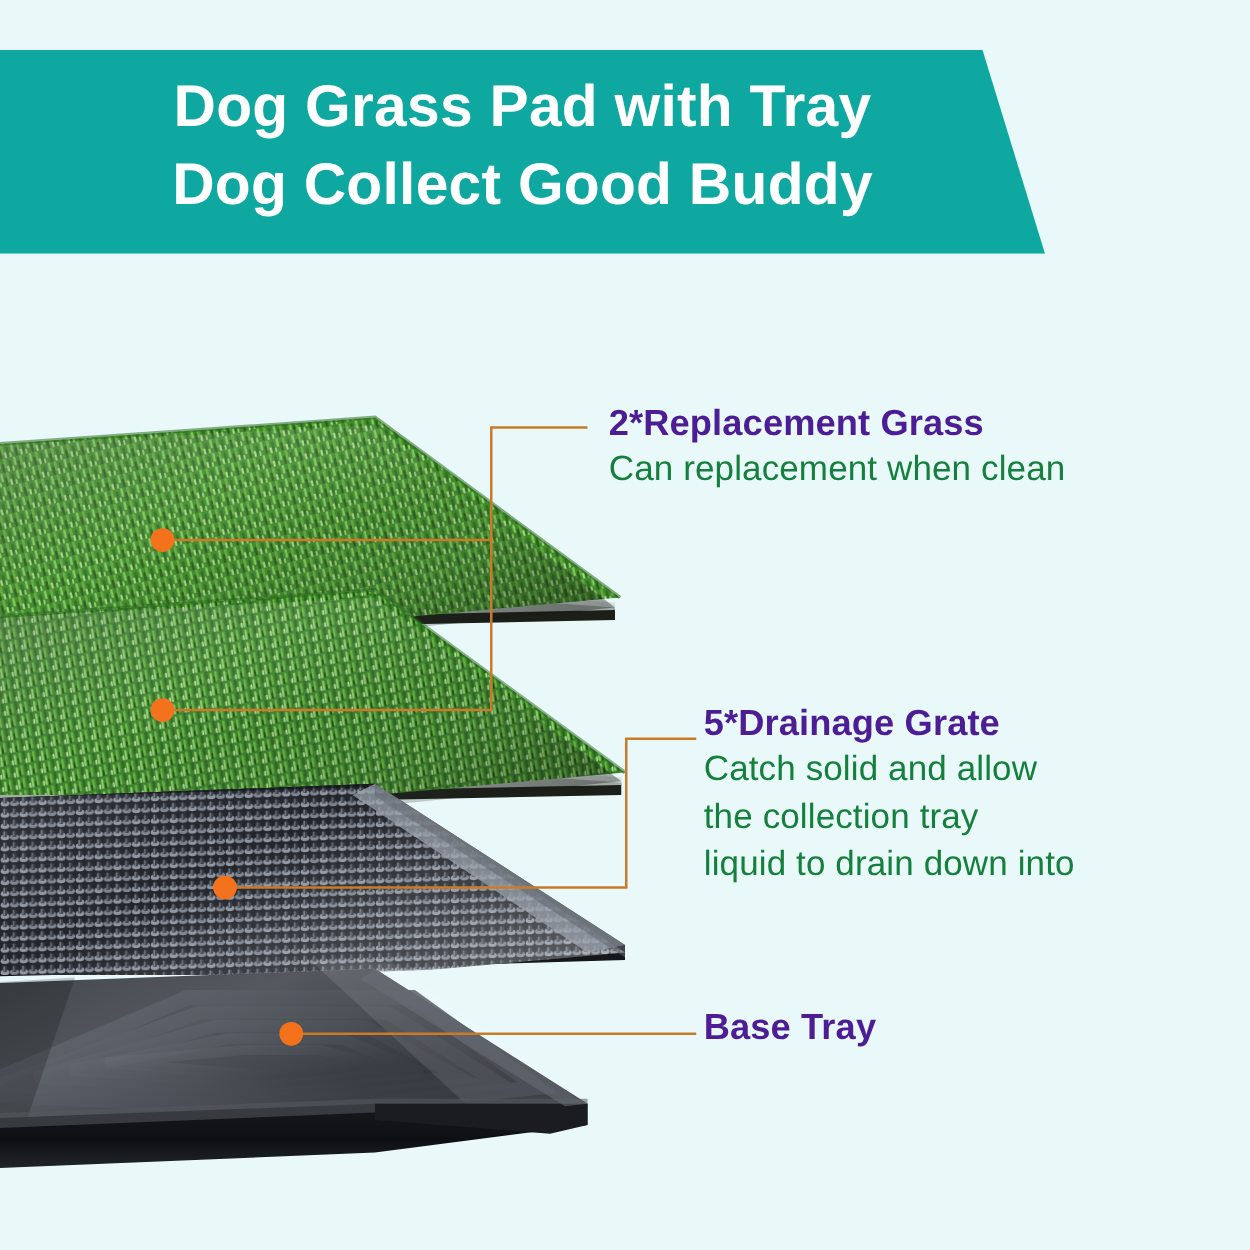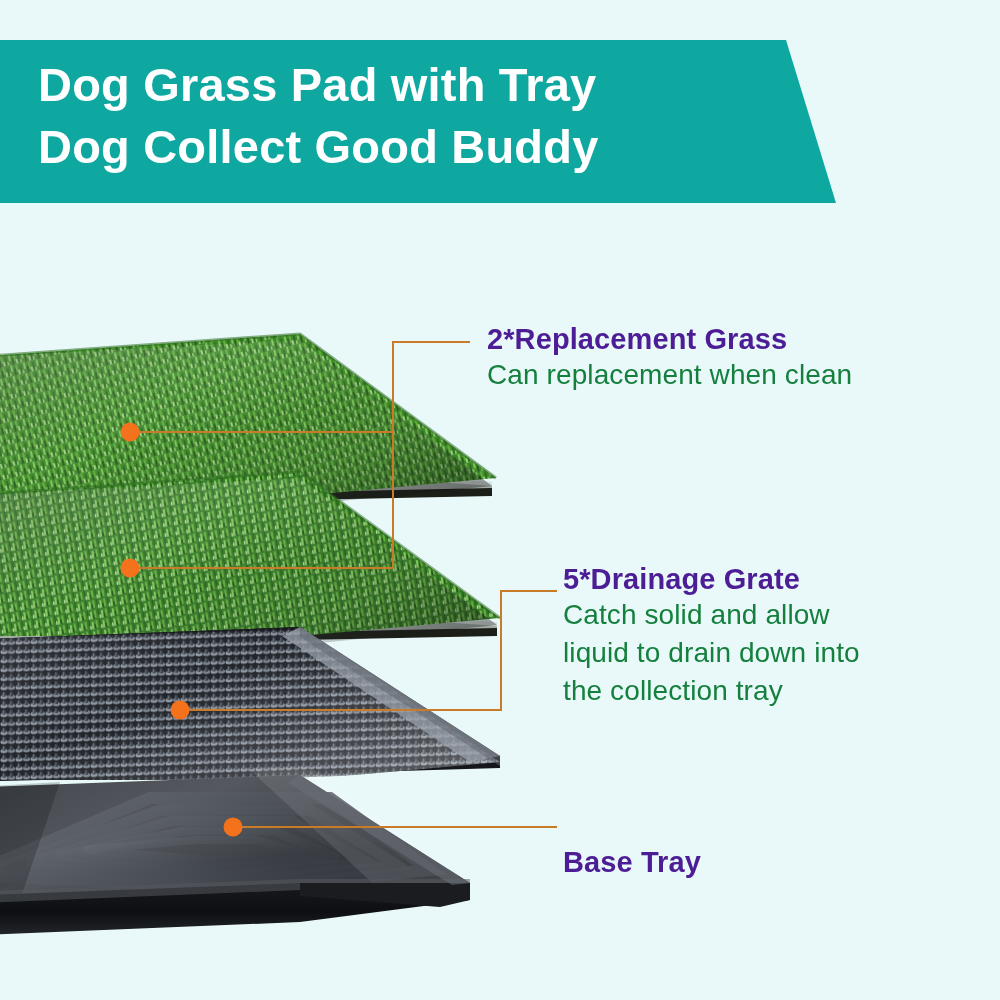--- a/index.html
+++ b/index.html
@@ -6,21 +6,21 @@
   html,body{margin:0;padding:0;}
   body{
     width:1000px;height:1000px;overflow:hidden;
     font-family:"Liberation Sans", sans-serif;
     background:#e9f9fa;
     position:relative;
   }
   #stage{position:absolute;inset:0;width:1000px;height:1000px;background:#e9f9fa;overflow:hidden;}
 
   
-  .banner-wrap{position:absolute;left:0;top:40px;width:860px;height:163px;}
+  .banner-wrap{position:absolute;left:0;top:40px;width:860px;height:163px;text-align:center;}
   .banner-shape{position:absolute;inset:0;width:100%;height:100%;}
   .banner-text{
     position:absolute;left:38px;top:14px;width:760px;
     color:#ffffff;font-weight:700;
     font-size:47px;line-height:62px;letter-spacing:.2px;
     white-space:nowrap;
     font-family:"Liberation Sans", sans-serif;
   }
   .banner-text div{display:block;}
 
@@ -31,21 +31,21 @@
     color:#4c1d95;letter-spacing:.1px;white-space:nowrap;
   }
   .callout .c-body{
     font-weight:400;font-size:28px;line-height:38px;
     color:#15803d;letter-spacing:.1px;
   }
   .callout .c-body div{white-space:nowrap;}
 
   #callout-grass{left:487px;top:322px;}
   #callout-grate{left:563px;top:562px;}
-  #callout-tray{left:563px;top:805px;margin-top:40px;}
+  #callout-tray{left:563px;top:805px;}
 
   
   #leaders{position:absolute;left:0;top:0;width:1000px;height:1000px;pointer-events:none;}
 
   
   #product{position:absolute;left:0;top:300px;width:560px;height:640px;}
   #product svg{display:block;}
 </style>
 </head>
 <body>
@@ -230,22 +230,22 @@
     <div class="c-title">2*Replacement Grass</div>
     <div class="c-body">
       <div>Can replacement when clean</div>
     </div>
   </div>
 
   <div class="callout" id="callout-grate">
     <div class="c-title">5*Drainage Grate</div>
     <div class="c-body">
       <div>Catch solid and allow</div>
+      <div>the collection tray</div>
       <div>liquid to drain down into</div>
-      <div>the collection tray</div>
     </div>
   </div>
 
   <div class="callout" id="callout-tray">
     <div class="c-title">Base Tray</div>
   </div>
 
 </div>
 
 </body></html>

